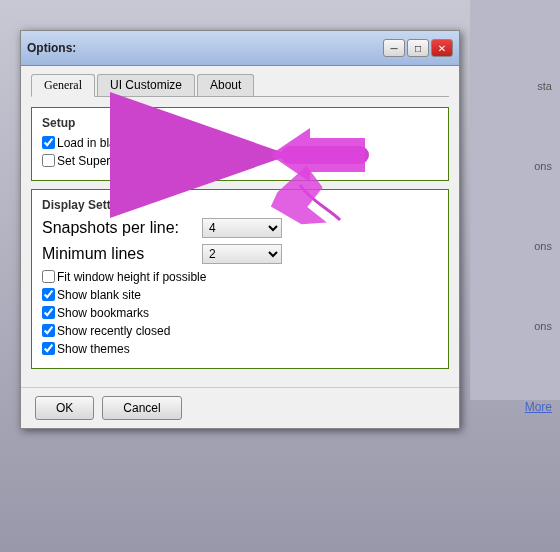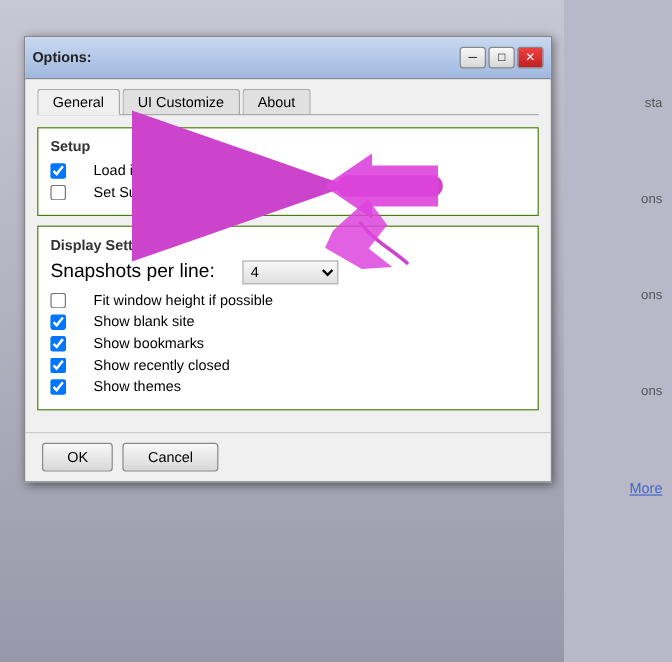--- a/index.html
+++ b/index.html
@@ -89,42 +89,43 @@
       margin-right: 2px;
       cursor: pointer;
       font-size: 12px;
       border-radius: 3px 3px 0 0;
     }
     .tab.active {
       background: #f0f0f0;
       border-bottom: 1px solid #f0f0f0;
       margin-bottom: -1px;
       z-index: 1;
+      font-family: Liberation Serif, serif;
     }
 
     
     .section-box {
       border: 1px solid #4d7c0f;
       padding: 8px 10px;
       margin-bottom: 8px;
       background: #fff;
     }
     .section-label {
       font-size: 12px;
       font-weight: bold;
       margin-bottom: 6px;
       color: #333;
     }
 
     
     .checkbox-row {
       display: flex;
-      align-items: flex-end;
+      align-items: flex-start;
       margin-bottom: 4px;
-      gap: 23px;
+      gap: 2px;
     }
     .checkbox-row input[type="checkbox"] {
       width: 13px;
       height: 13px;
       cursor: pointer;
     }
     .checkbox-row label {
       font-size: 12px;
       cursor: pointer;
     }
@@ -162,21 +163,21 @@
       cursor: pointer;
       background: linear-gradient(to bottom, #f8f8f8, #d8d8d8);
     }
 
     
     .side-panel {
       position: absolute;
       right: 0;
       top: 0;
       width: 90px;
-      height: 552px;
+      height: 400px;
       background: #b8b8c8;
     }
     .side-text {
       position: absolute;
       right: 8px;
       font-size: 11px;
       color: #555;
     }
 
     
@@ -240,20 +241,29 @@
         <select>
           <option>1</option>
           <option>2</option>
           <option>3</option>
           <option selected="">4</option>
           <option>5</option>
           <option>6</option>
         </select>
       </div>
 
+      <div class="setting-row">
+        <label>Minimum lines</label>
+        <select>
+          <option>1</option>
+          <option selected="">2</option>
+          <option>3</option>
+          <option>4</option>
+        </select>
+      </div>
 
       <div class="checkbox-row">
         <input type="checkbox" id="chkA" style="">
         <label for="chkA">Fit window height if possible</label>
       </div>
       <div class="checkbox-row">
         <input type="checkbox" id="chkC" checked="" style="">
         <label for="chkC">Show blank site</label>
       </div>
       <div class="checkbox-row">

